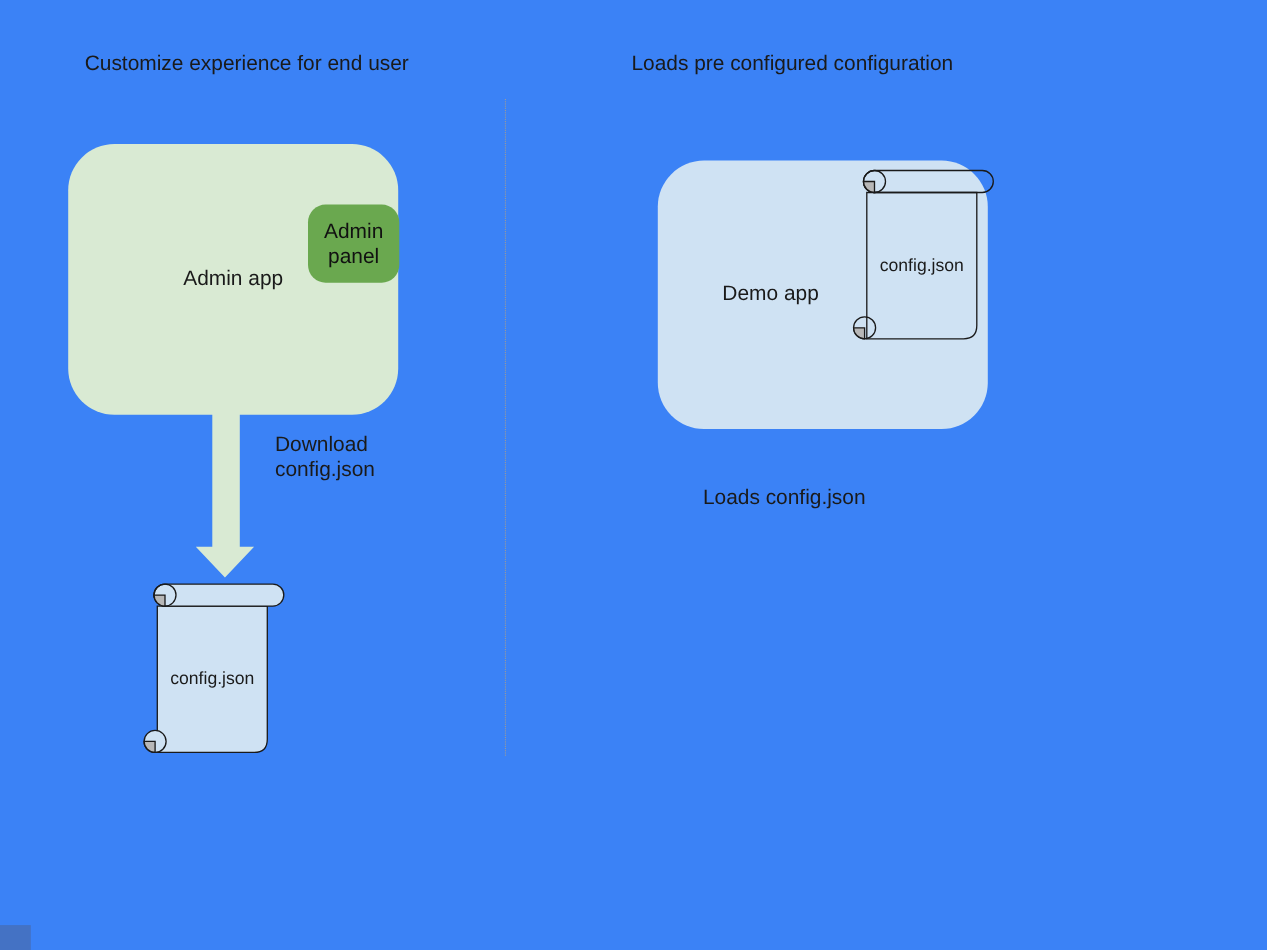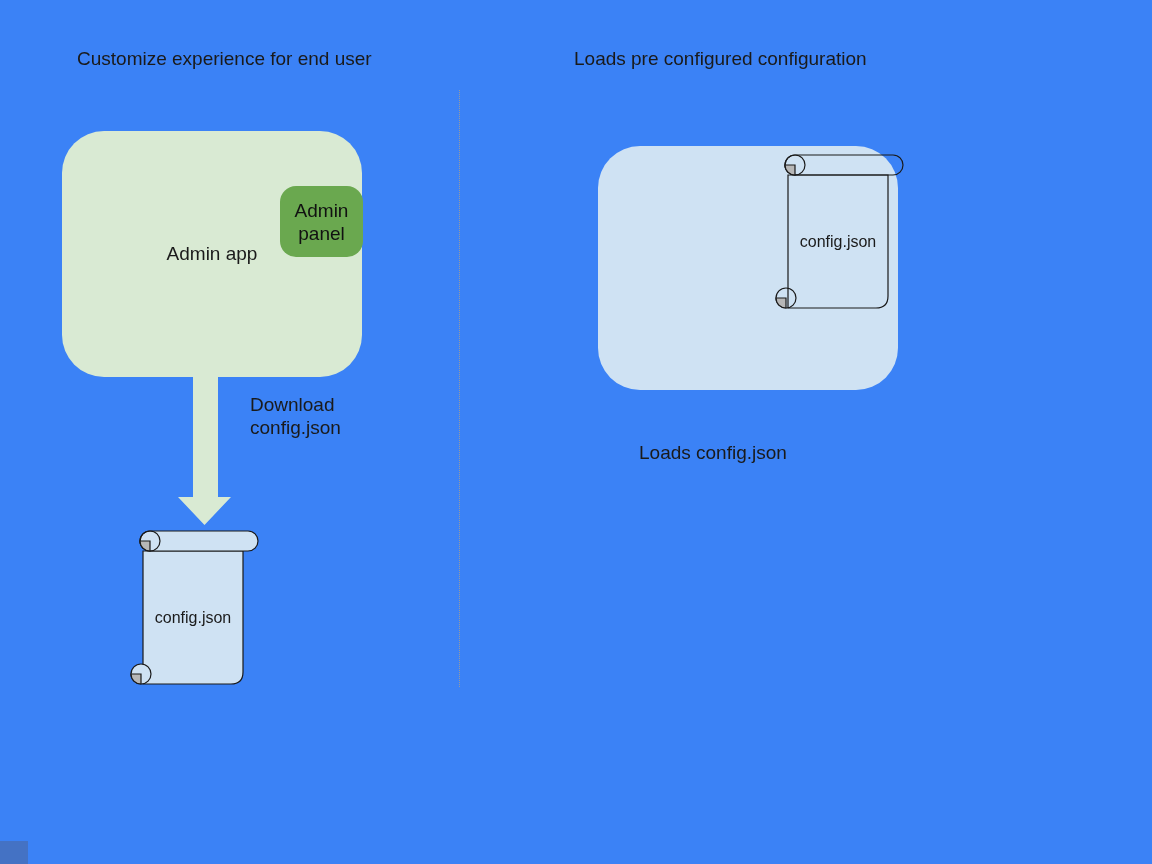--- a/index.html
+++ b/index.html
@@ -55,20 +55,21 @@
       <circle cx="16" cy="146" r="10" fill="var(--light-blue,#cfe2f3)"></circle>
       <path d="M16 146 L16 156 A10 10 0 0 1 6 146 Z" fill="var(--curl-gray,#b7b7b7)"></path>
       <rect x="15" y="3" width="118" height="20" rx="10" ry="10" fill="var(--light-blue,#cfe2f3)"></rect>
       <circle cx="25" cy="13" r="10" fill="none"></circle>
       <path d="M25 13 L25 23 A10 10 0 0 1 15 13 Z" fill="var(--curl-gray,#b7b7b7)"></path>
     </g>
   </svg>
   <div class="abs file-label" style="left:143px;top:551px;width:100px;height:133px;">config.json</div>
 
   <div class="abs app-box demo-box" style="left:598px;top:146px;width:300px;height:244px;"></div>
+  <div class="abs box-label" style="left:598px;top:146px;width:205px;height:244px;">Demo app</div>
 
   <svg class="abs" style="left:770px;top:152px;" width="135" height="160" viewBox="0 0 135 160">
     <g stroke="var(--stroke-black,#1a1a1a)" stroke-width="1.2">
       <path d="M18 23 H118 V144 Q118 156 106 156 H18 Z" fill="none"></path>
       <circle cx="16" cy="146" r="10" fill="none"></circle>
       <path d="M16 146 L16 156 A10 10 0 0 1 6 146 Z" fill="var(--curl-gray,#b7b7b7)"></path>
       <rect x="15" y="3" width="118" height="20" rx="10" ry="10" fill="none"></rect>
       <circle cx="25" cy="13" r="10" fill="none"></circle>
       <path d="M25 13 L25 23 A10 10 0 0 1 15 13 Z" fill="var(--curl-gray,#b7b7b7)"></path>
     </g>

